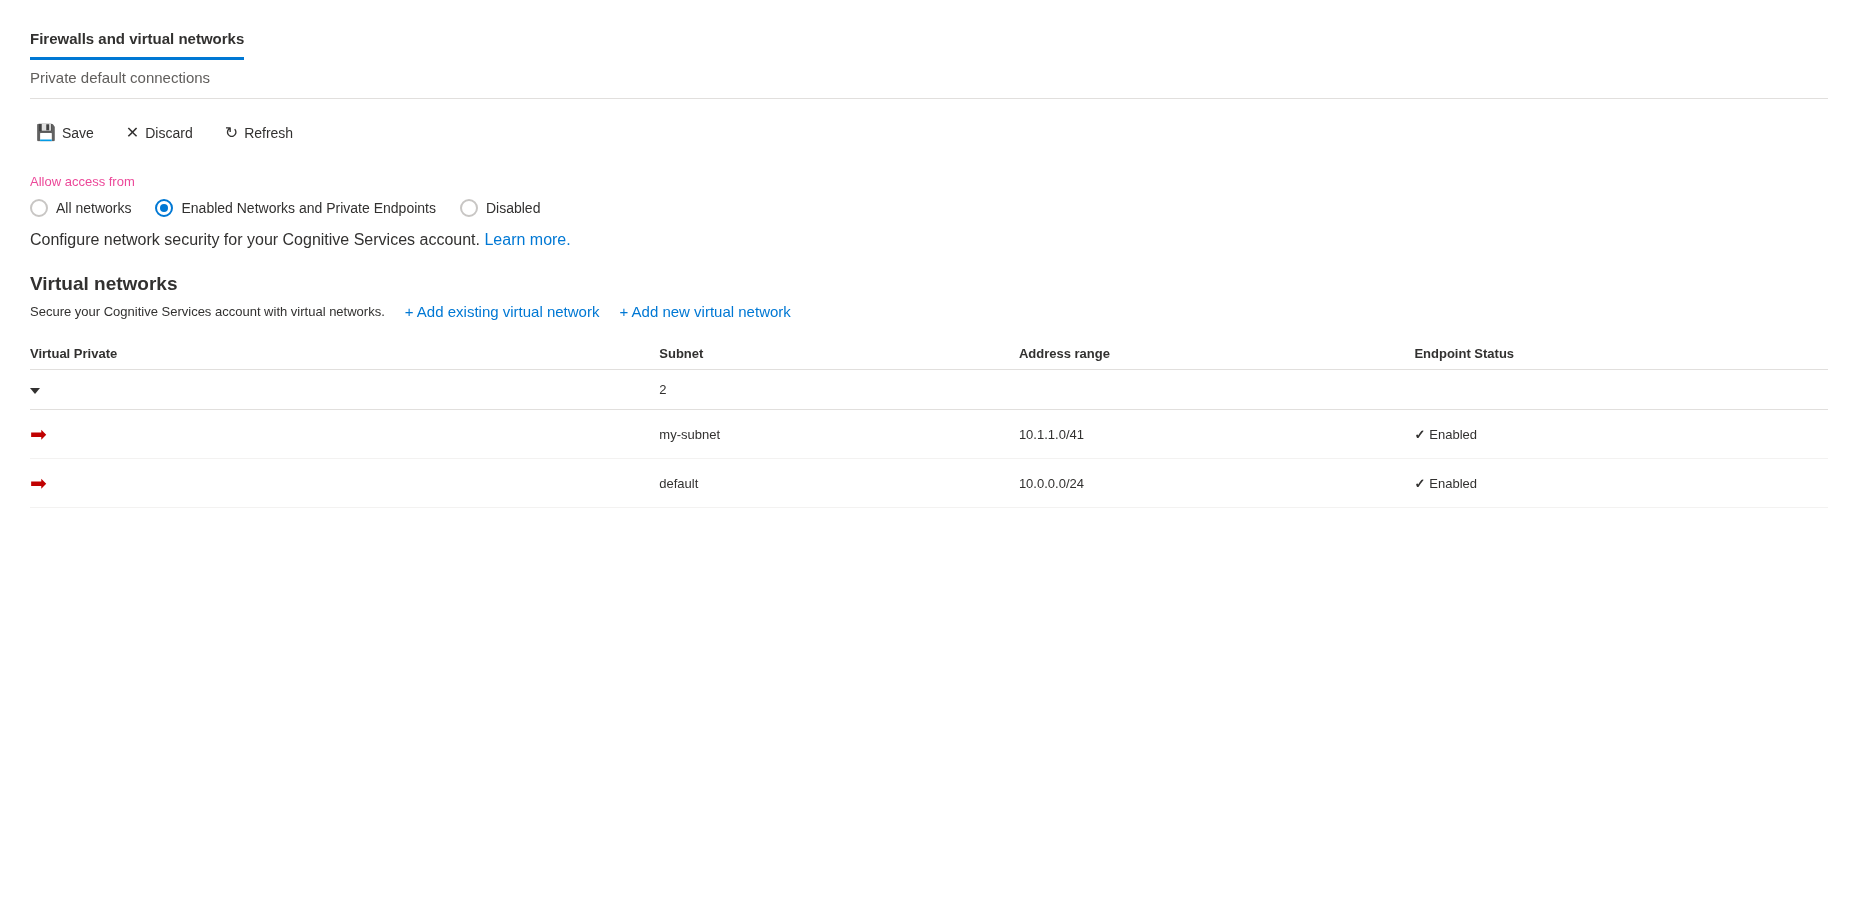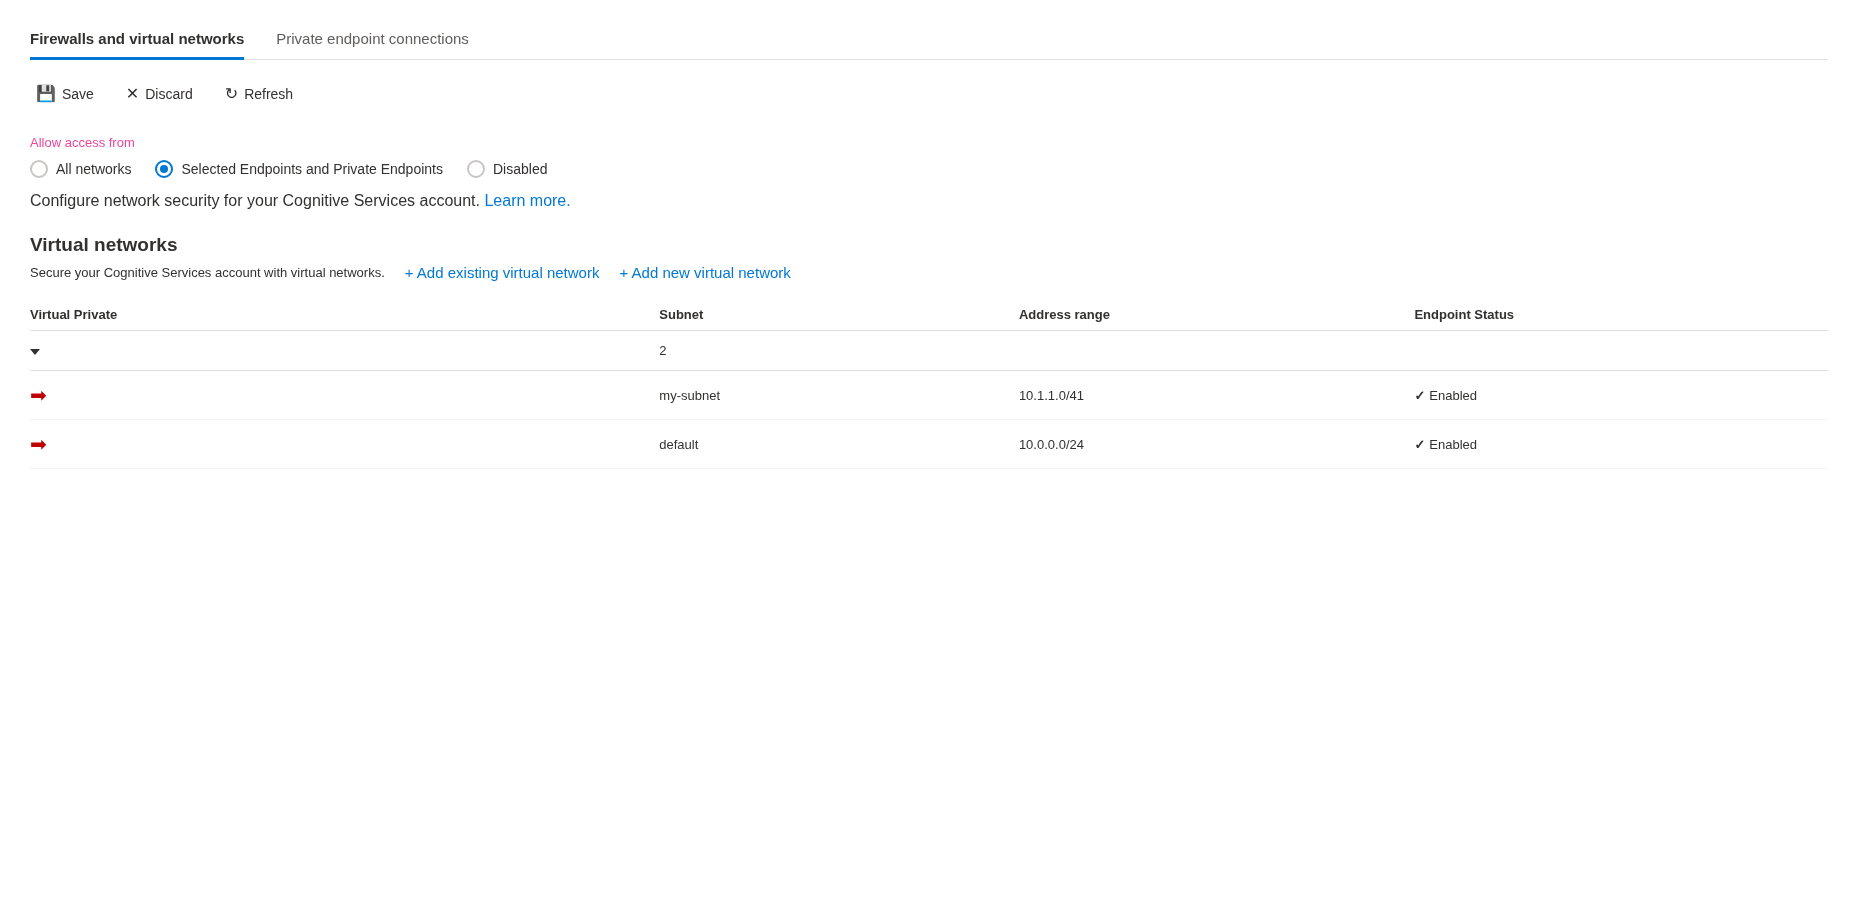--- a/index.html
+++ b/index.html
@@ -10,20 +10,21 @@
       background: #ffffff;
       padding: 20px 30px;
     }
 
     
     .tabs {
       display: flex;
       align-items: flex-start;
       border-bottom: 1px solid #e1dfdd;
       margin-bottom: 20px;
+      flex-direction: column;
     }
     .tab {
       padding: 10px 0;
       margin-right: 32px;
       cursor: pointer;
       font-size: 15px;
       color: #605e5c;
       border-bottom: 3px solid transparent;
       margin-bottom: -1px;
     }
@@ -193,21 +194,21 @@
     .col-vnet { width: 35%; }
     .col-subnet { width: 20%; }
     .col-addr { width: 22%; }
     .col-status { width: 23%; }
   </style>
 </head>
 <body>
 
 <div class="tabs">
   <div class="tab active">Firewalls and virtual networks</div>
-  <div class="tab">Private endpoint connections</div>
+  <div class="tab">Private default connections</div>
 </div>
 
 <div class="toolbar">
   <button class="toolbar-btn">
     <span class="icon">💾</span>
     <span>Save</span>
   </button>
   <button class="toolbar-btn">
     <span class="icon">✕</span>
     <span>Discard</span>
@@ -224,21 +225,21 @@
 
     <label class="radio-item">
       <div class="radio-circle"></div>
       <span>All networks</span>
     </label>
 
     <label class="radio-item">
       <div class="radio-circle selected">
         <div class="radio-dot"></div>
       </div>
-      <span>Selected Endpoints and Private Endpoints</span>
+      <span>Enabled Networks and Private Endpoints</span>
     </label>
 
     <label class="radio-item">
       <div class="radio-circle"></div>
       <span>Disabled</span>
     </label>
 
   </div>
 
   <div class="description">

